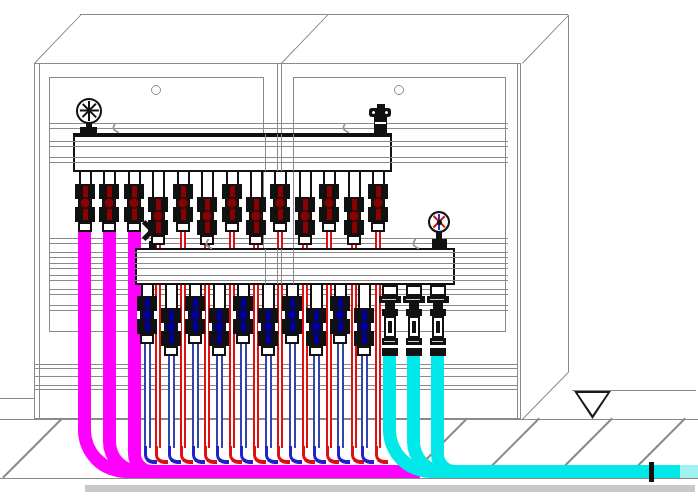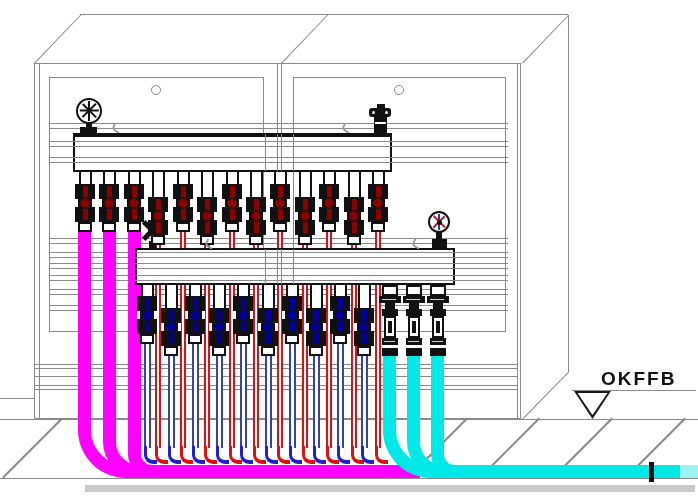--- a/index.html
+++ b/index.html
@@ -143,21 +143,20 @@
   <div id="vent-body">
       <i></i>
     </div>
 
   <div id="drain">
     <i class="x1"></i>
     <i class="x2"></i>
   </div>
   <div class="stub" style="left:149px;top:241px;width:7px;height:8px;"></div>
 
-  <div id="okffb-text">OKFFB</div>
   <div class="hl" id="okffb-line"></div>
   <div id="tri-outer"></div>
   <div id="tri-inner"></div>
 
   <div id="cyan-tail"></div>
   <div id="pipe-tick"></div>
 
 <div style="position: absolute; left: 49px; top: 123px; width: 459px; height: 1.3px; background: rgb(138, 138, 138); z-index: 1;"></div>
     <div style="position: absolute; left: 49px; top: 128px; width: 459px; height: 1.3px; background: rgb(138, 138, 138); z-index: 1;"></div>
     <div style="position: absolute; left: 49px; top: 141px; width: 459px; height: 1.3px; background: rgb(138, 138, 138); z-index: 1;"></div>

